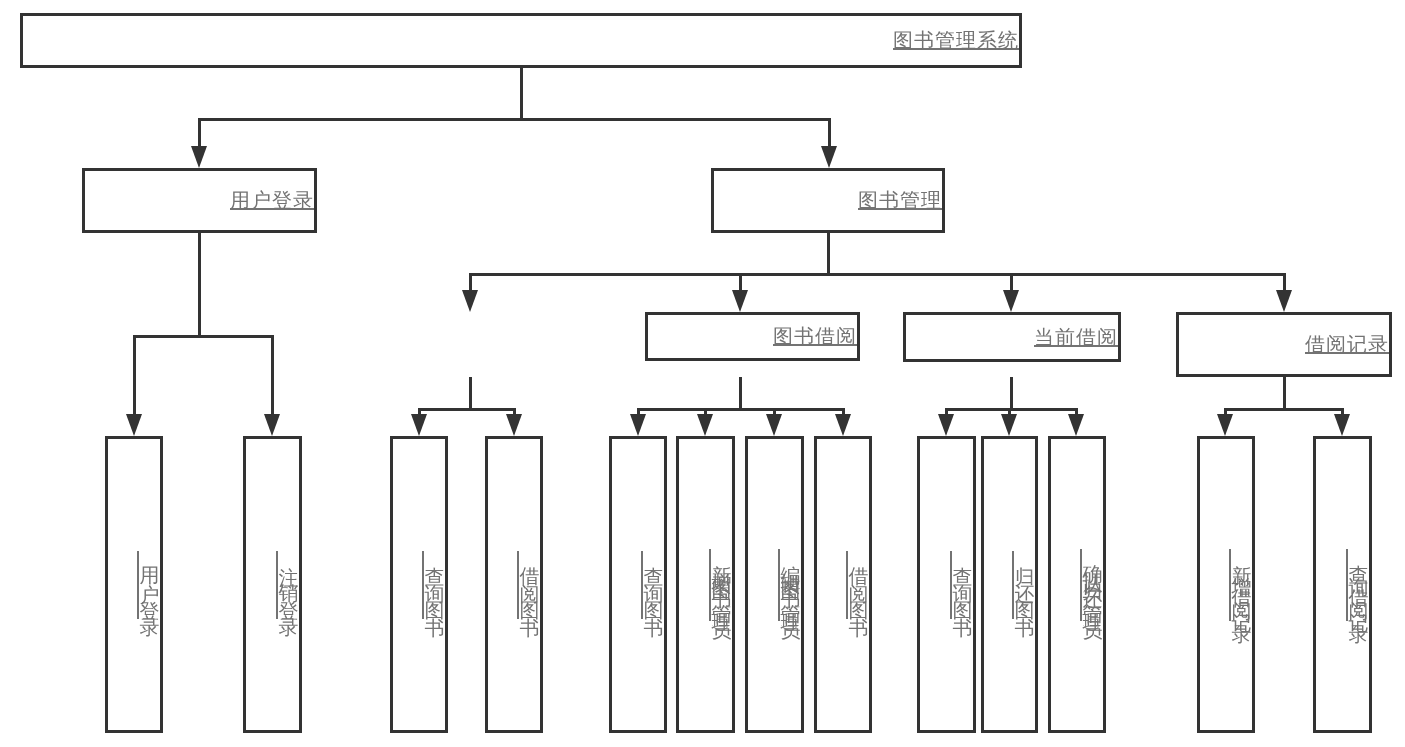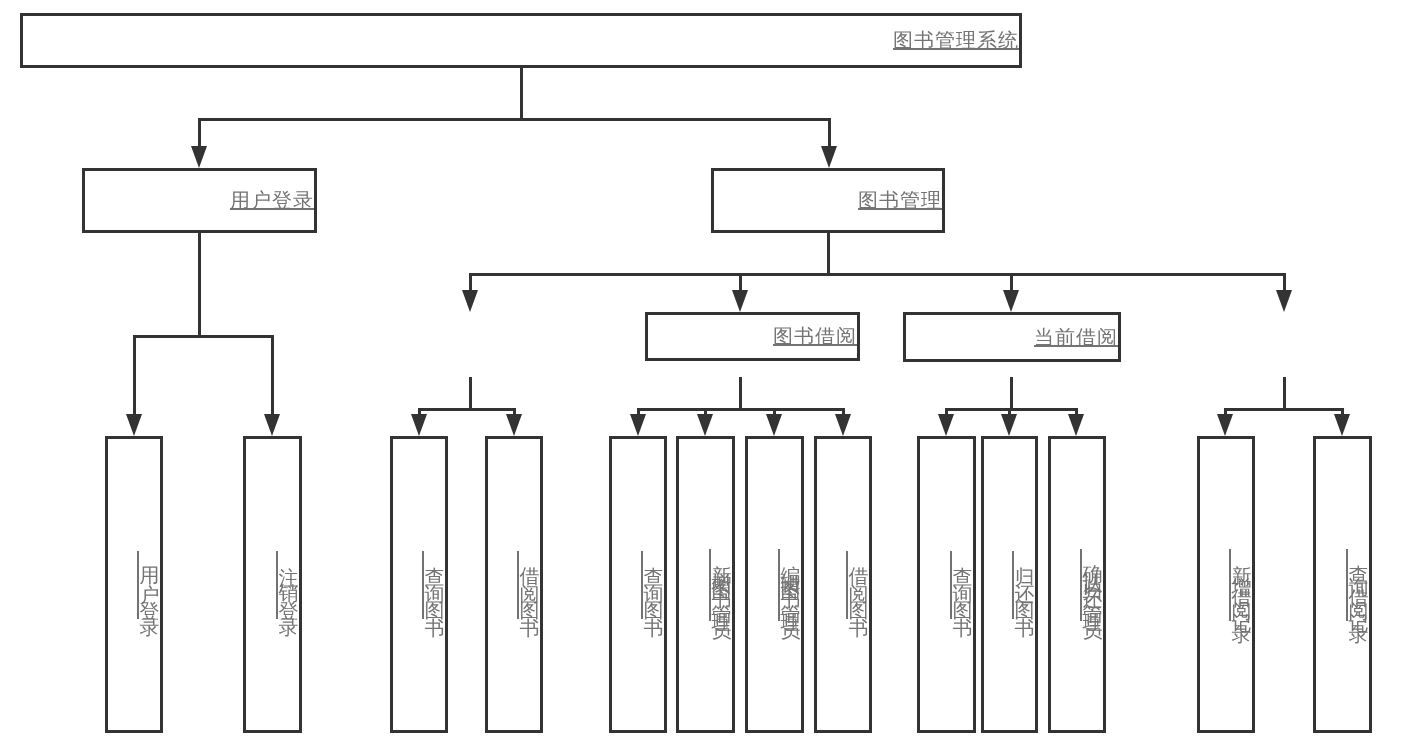--- a/index.html
+++ b/index.html
@@ -96,20 +96,23 @@
   <div class="arrow" style="left:1003px;top:290px;"></div>
   <div class="vline" style="left:1283px;top:273px;height:19px;"></div>
   <div class="arrow" style="left:1276px;top:290px;"></div>
 
   <div class="node" style="left:633px;top:312px;width:215px;height:49px;margin-left:12px;">
     <span>图书借阅</span>
   </div>
   <div class="node" style="left:903px;top:312px;width:218px;height:50px;">
     <span>当前借阅</span>
   </div>
+  <div class="node" style="left:1176px;top:312px;width:216px;height:65px;">
+    <span>借阅记录</span>
+  </div>
 
   <div class="vline" style="left:469px;top:377px;height:34px;"></div>
   <div class="hline" style="left:418px;top:408px;width:98px;"></div>
   <div class="vline" style="left:418px;top:408px;height:10px;"></div>
   <div class="arrow" style="left:411px;top:414px;"></div>
   <div class="vline" style="left:513px;top:408px;height:10px;"></div>
   <div class="arrow" style="left:506px;top:414px;"></div>
 
   <div class="vline" style="left:739px;top:377px;height:34px;"></div>
   <div class="hline" style="left:637px;top:408px;width:208px;"></div>

